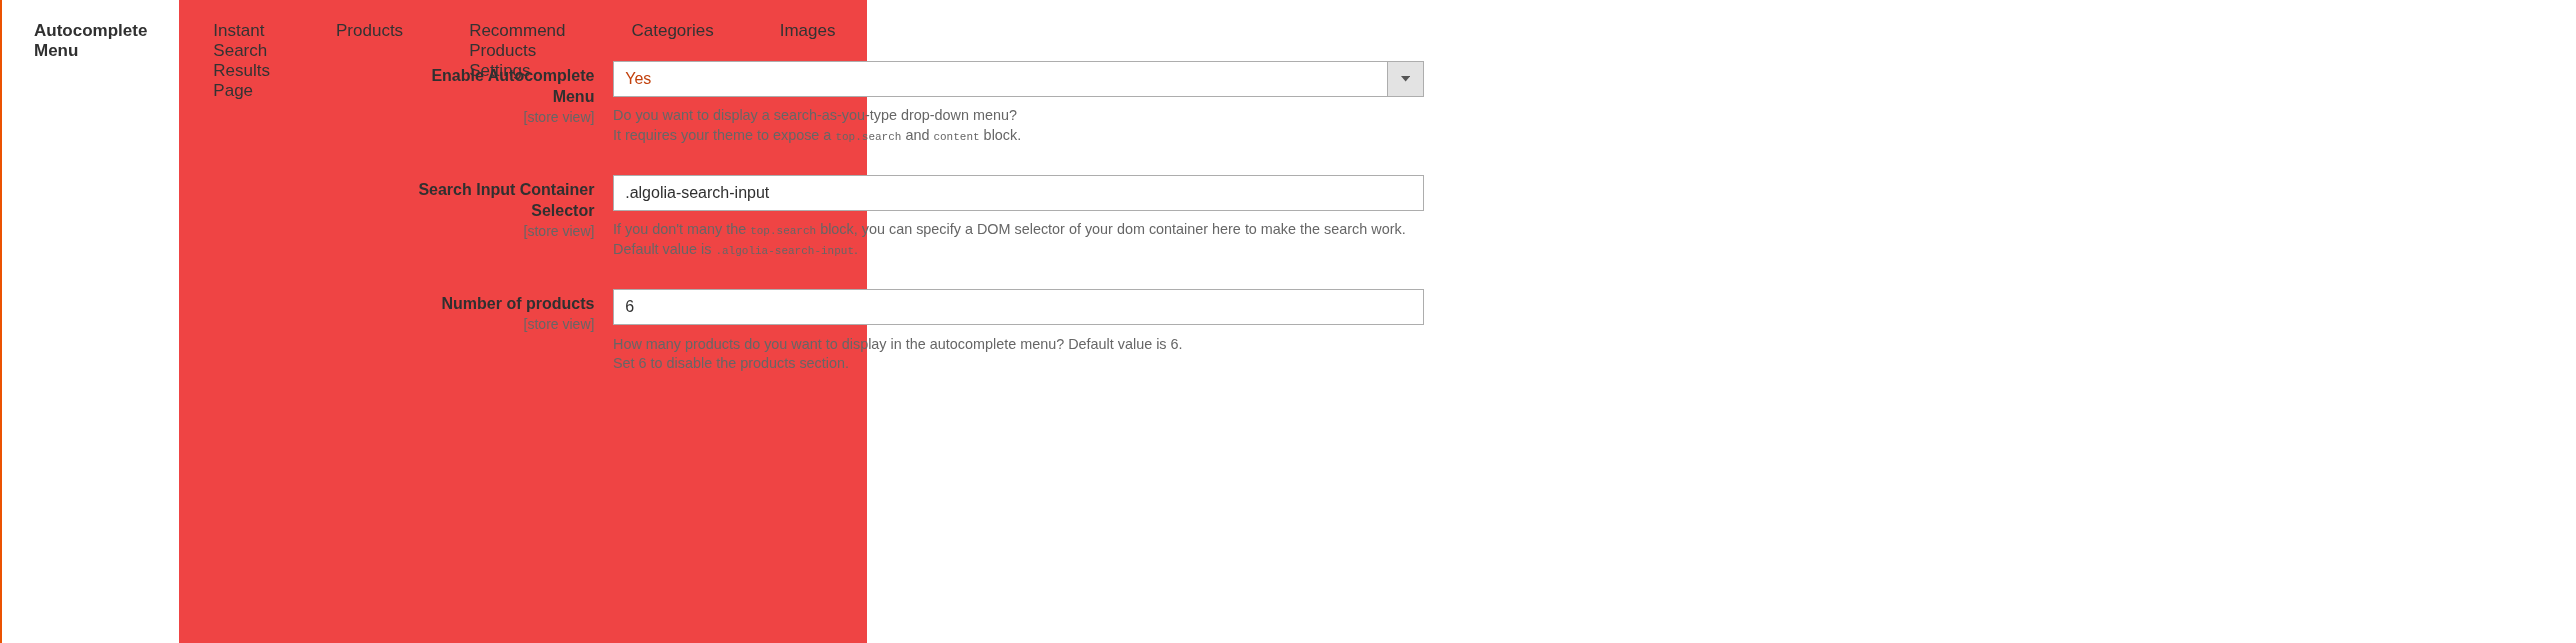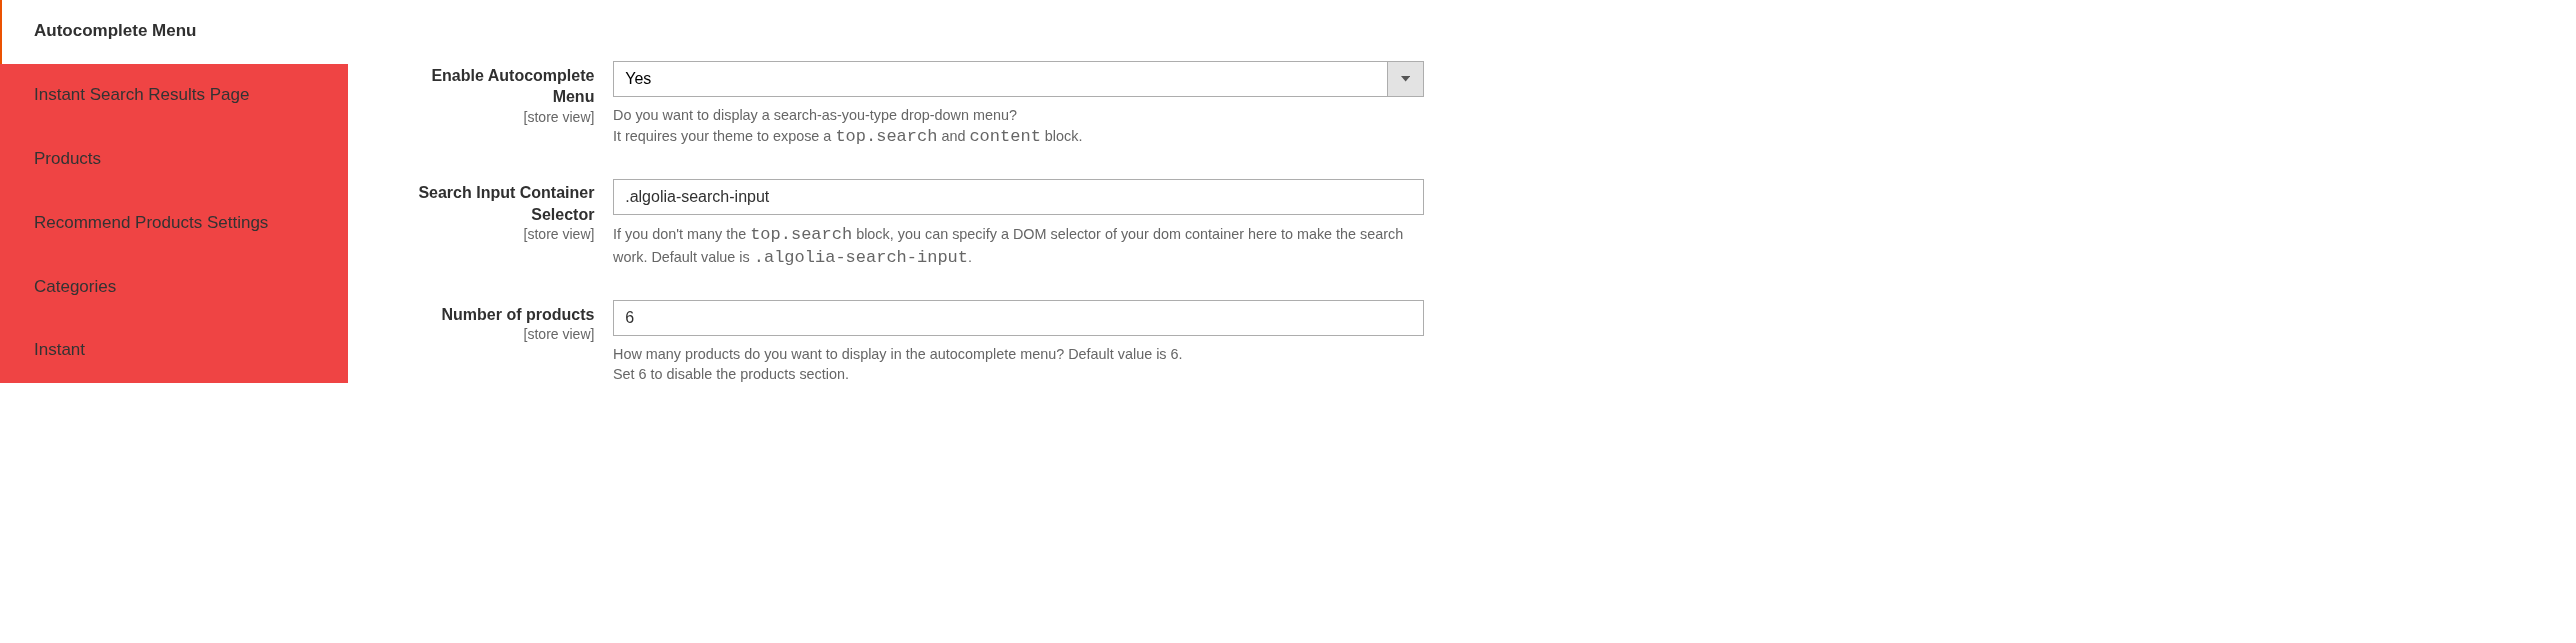--- a/index.html
+++ b/index.html
@@ -15,21 +15,21 @@
     display: flex;
     width: 100%;
     min-height: 643px;
   }
   
   .sidebar {
     width: 348px;
     flex-shrink: 0;
     background: #fff;
     display: flex;
-    flex-direction: column;
+    flex-direction: row;
   }
   .sidebar-item {
     padding: 21.4px 32px 22.4px 32px;
     font-size: 17px;
     color: #333;
     cursor: pointer;
     background: #ef4444;
     border-left: 2.8px solid transparent;
   }
   .sidebar-item.active {
@@ -80,21 +80,21 @@
     border: 0.9px solid #adadad;
     background: #fff;
     height: 36px;
   }
   .select-value {
     flex: 1;
     display: flex;
     align-items: center;
     padding: 0 11.2px;
     font-size: 16px;
-    color: #000000;
+    color: #c2410c;
   }
   .select-caret {
     width: 36px;
     display: flex;
     align-items: center;
     justify-content: center;
     background: #e3e3e3;
     border-left: 0.9px solid #adadad;
   }
   .select-caret svg {
@@ -115,21 +115,21 @@
   }
   
   .help {
     margin-top: 9.3px;
     font-size: 14.4px;
     color: #666;
     line-height: 1.35;
   }
   .help code, code {
     font-family: "SFMono-Regular", Consolas, "Liberation Mono", Menlo, monospace;
-    font-size: 17px;
+    font-size: 11px;
     color: #666;
   }
 </style>
 </head>
 <body>
 
 <div class="layout">
 
   <nav class="sidebar">
     <div class="sidebar-item active">
@@ -141,21 +141,21 @@
     <div class="sidebar-item">
       <span>Products</span>
     </div>
     <div class="sidebar-item">
       <span>Recommend Products Settings</span>
     </div>
     <div class="sidebar-item">
       <span>Categories</span>
     </div>
     <div class="sidebar-item">
-      <span>Instant</span>
+      <span>Images</span>
     </div>
   </nav>
 
   <main class="main">
 
     <div class="field-row">
       <div class="field-label-col">
         <span class="field-label">Enable Autocomplete Menu</span>
         <span class="field-scope">[store view]</span>
       </div>

